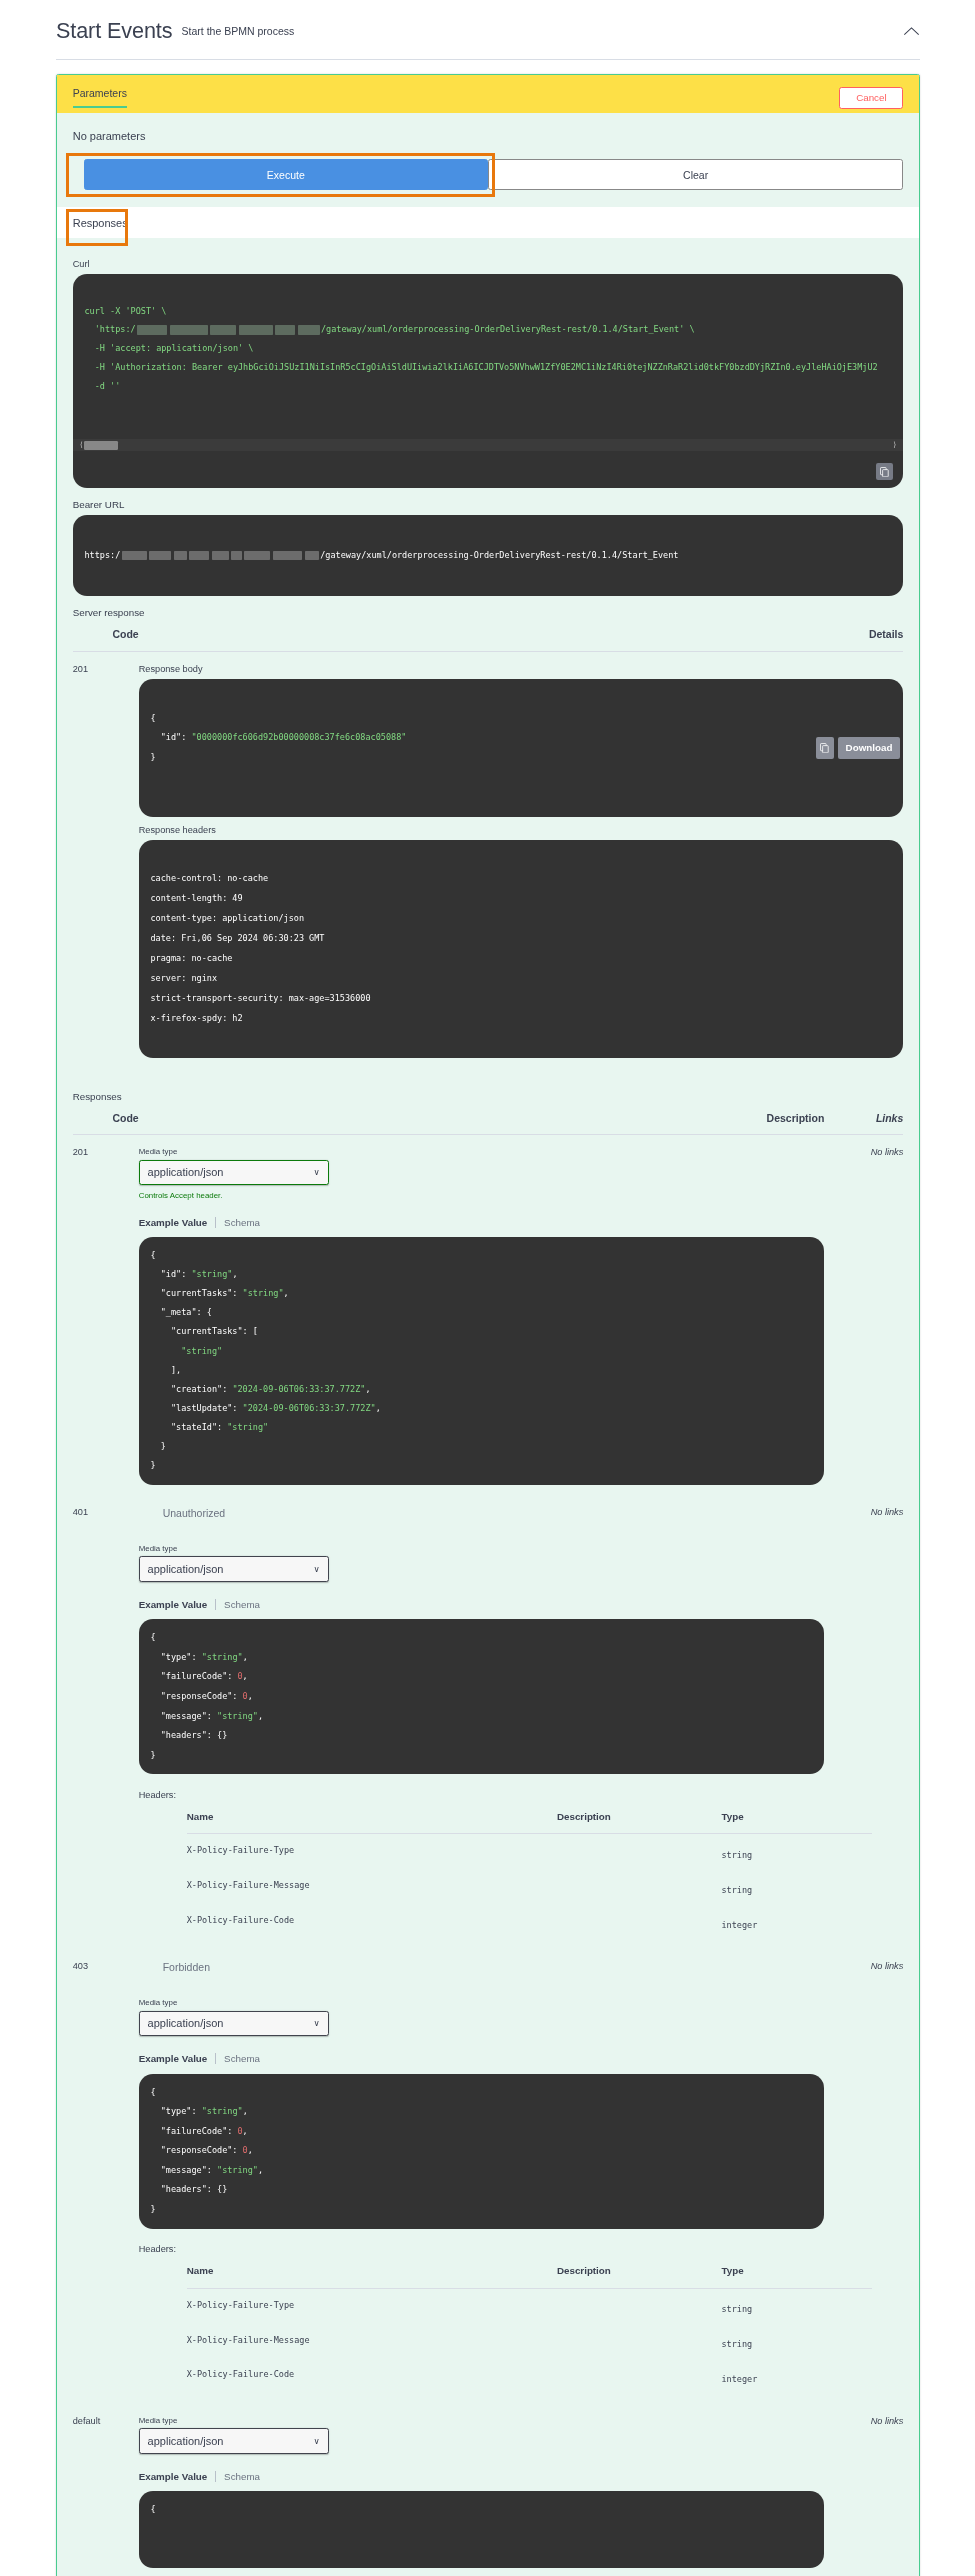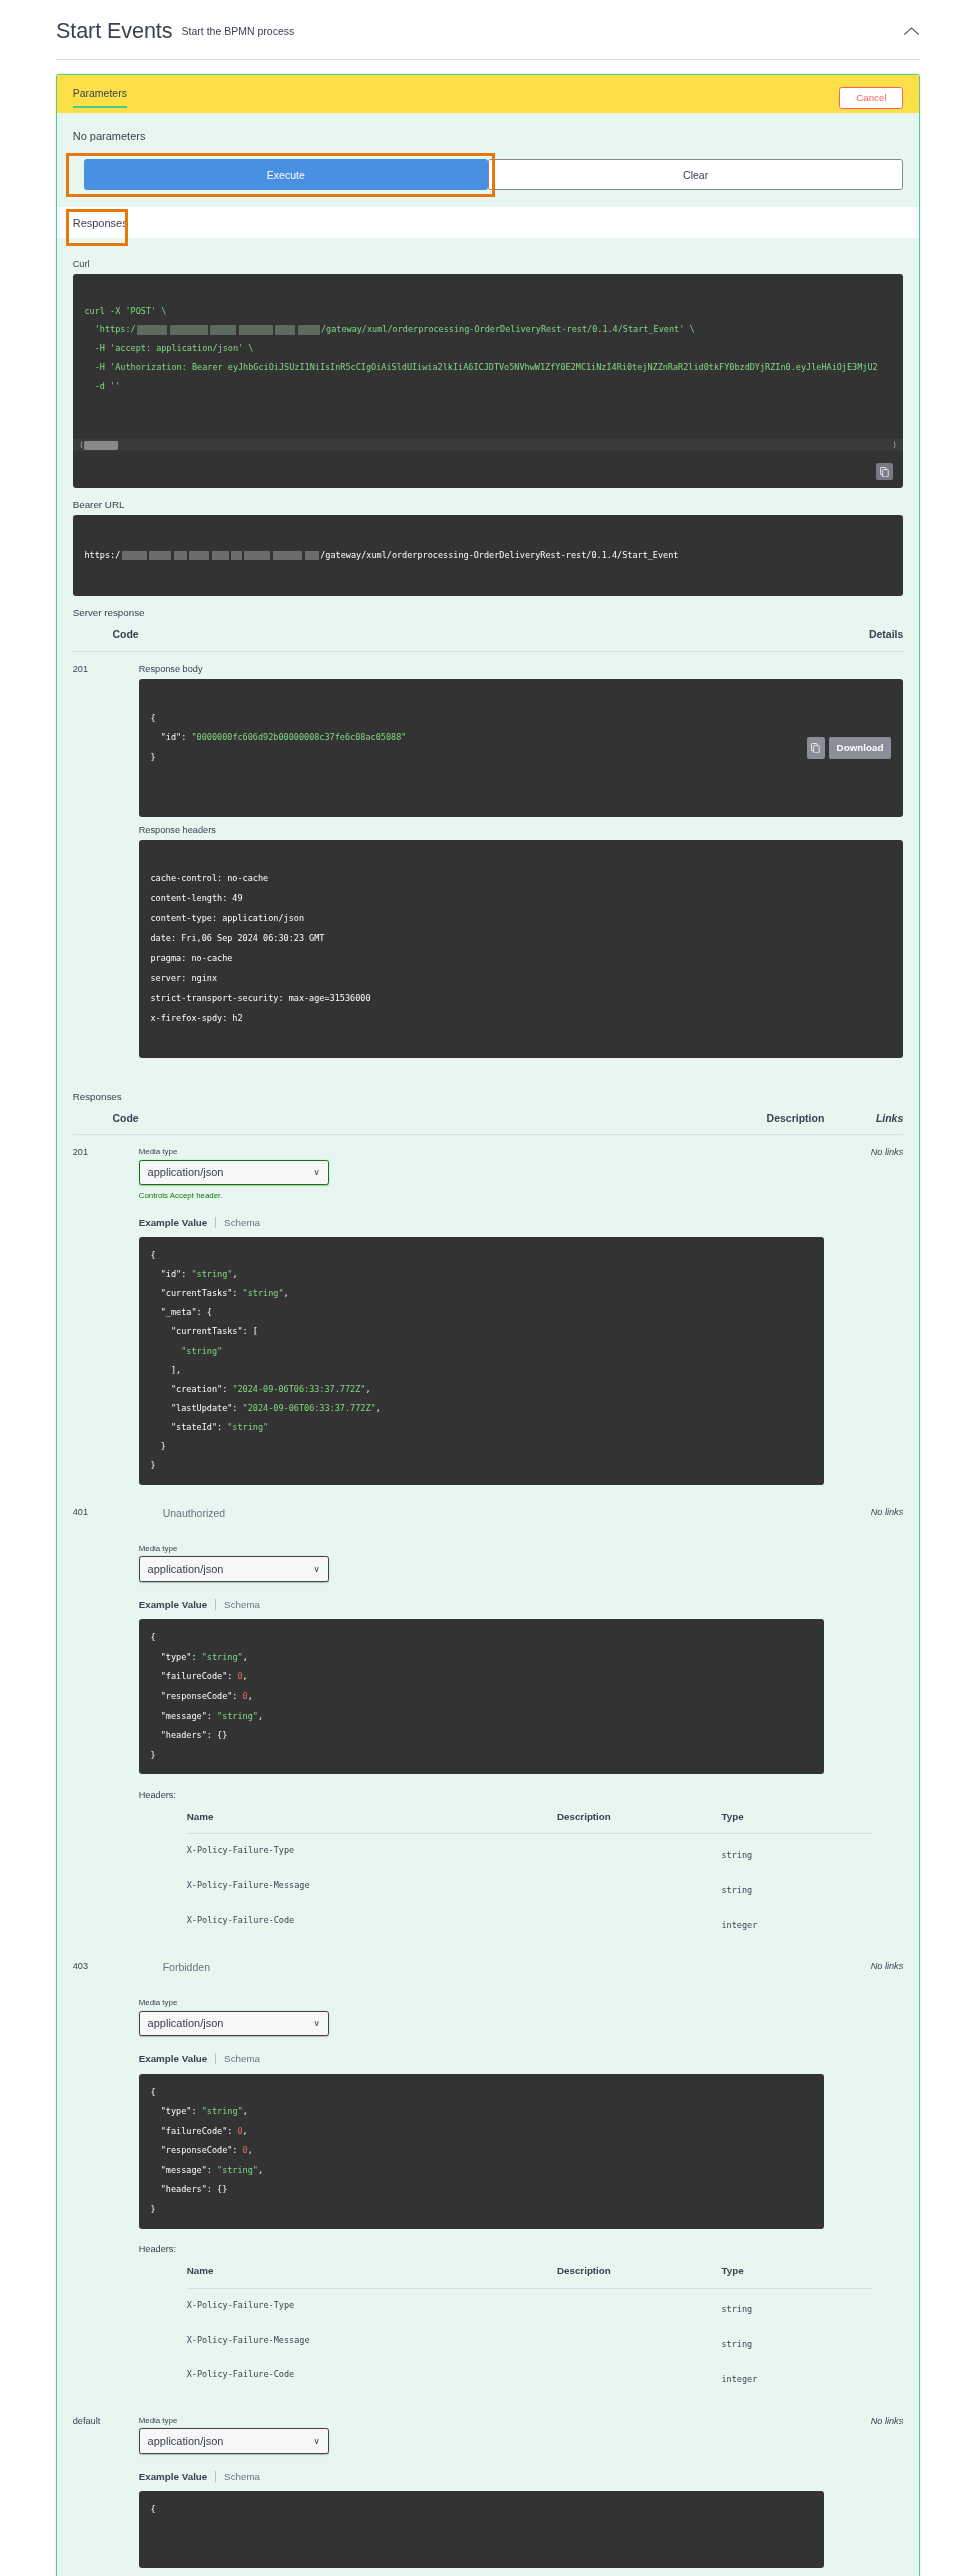--- a/index.html
+++ b/index.html
@@ -87,21 +87,21 @@
 
   
   .resp-tab-strip { background:#fff; padding:9.2px 15.7px 9.2px 15.7px; position:relative; }
   .resp-tab-label { font-size:11px; color:#3b4151; display:inline-block; }
 
   .resp-section { background:#e8f6f0; padding:13px 15.7px 19.7px 15.7px; }
   .lbl-small { font-size:9.2px; color:#3b4151; margin:7.9px 0 5.2px 0; }
   .lbl-med { font-size:9.8px; color:#3b4151; margin:10.5px 0 5.2px 0; }
 
   .code-box {
-    background:#333333; border-radius:3px; color:#fff;
+    background:#333333; border-radius:14px; color:#fff;
     font-family:"DejaVu Sans Mono", monospace; font-size:8.5px;
     line-height:2.05; padding:9.2px 11.8px; position:relative; overflow:hidden;
     white-space:pre; word-break:normal;
   }
   .code-box .g { color:#82d982; }
   .code-box .r { color:#e06c6c; }
   .code-box .w { color:#ffffff; }
   .redact { display:inline-block; vertical-align:middle; }
   .redact i {
     display:inline-block; height:9.2px; background:#5d6b5f; margin:0 1.3px;
@@ -114,21 +114,21 @@
     position:relative; margin:6.6px -11.8px -9.2px -11.8px; padding:0 6.6px;
     color:#ccc; font-size:7.2px; justify-content:space-between;
   }
   .curl-thumb { position:absolute; left:11.8px; top:1.3px; height:9.2px; width:34px; background:#888; border-radius:1.3px; }
 
   .copy-ico {
     position:absolute; right:10.5px; bottom:7.9px; width:17px; height:17px;
     background:#777b86; border-radius:2px; display:flex; align-items:center;
     justify-content:center; color:#fff; font-size:9.2px; cursor:pointer;
   }
-  .dl-row { position:absolute; right:12px; top:50%; transform:translateY(-50%); display:flex; gap:3.9px; align-items:center; }
+  .dl-row { position:absolute; right:3px; top:50%; transform:translateY(-50%); display:flex; gap:3.9px; align-items:center; }
   .dl-copy { width:18.3px; height:22px; background:#8a8e99; border-radius:2px; display:flex; align-items:center; justify-content:center; color:#fff; font-size:9.8px; cursor:pointer;}
   .dl-btn { background:#8a8e99; color:#fff; border:none; border-radius:2px; font-size:9.8px; padding:5.2px 7.9px; cursor:pointer; font-family:"Liberation Sans", sans-serif; font-weight:bold;}
 
   
   table.sw { width:100%; border-collapse:collapse; margin-top:3.9px; }
   table.sw th {
     text-align:right; font-size:10.5px; font-weight:bold; color:#3b4151;
     padding:5.2px 0 10.5px 0; border-bottom:0.7px solid #d8dde5;
   }
   table.sw td { padding:11.8px 0 10.5px 0; font-size:9.2px; vertical-align:top; }

